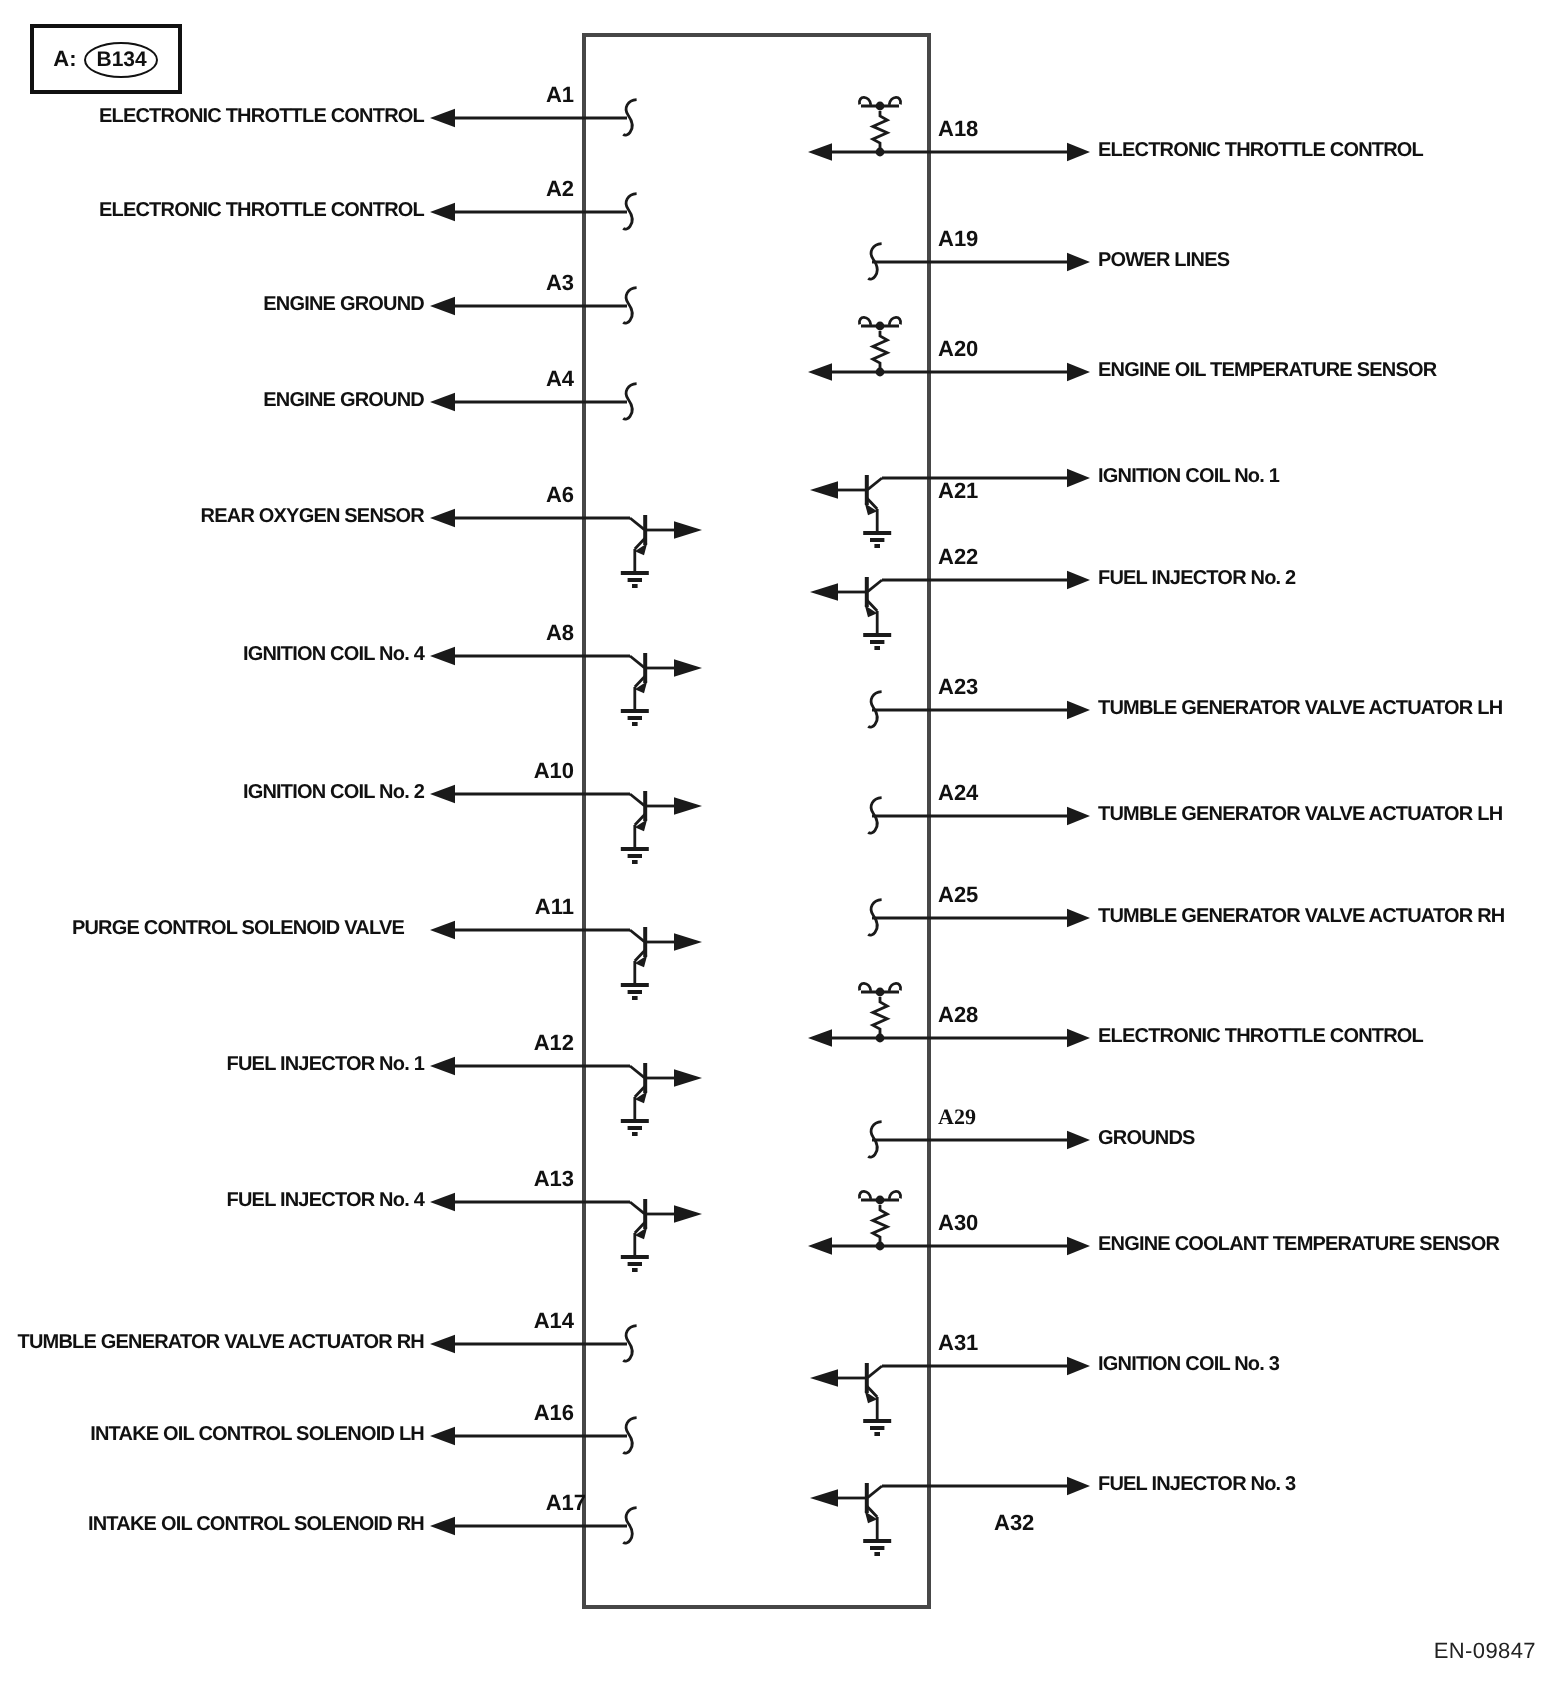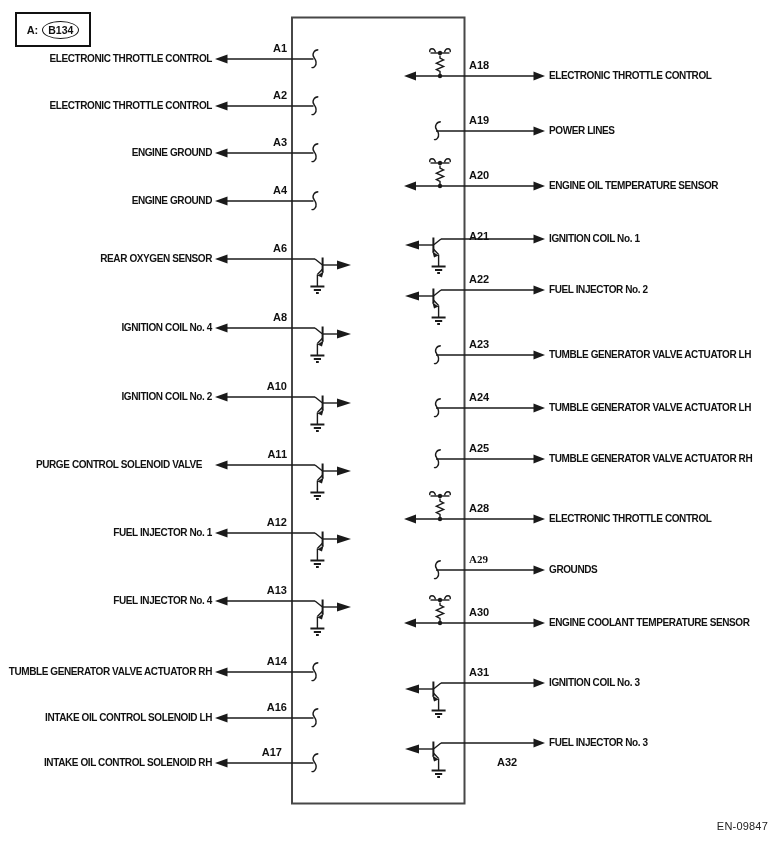--- a/index.html
+++ b/index.html
@@ -245,29 +245,29 @@
       <span class="pin" style="right: 487px; top: 448px; text-align: right;">A11</span>
       <span class="lbl left" style="right: 562px; top: 526px;">FUEL INJECTOR No. 1</span>
       <span class="pin" style="right: 487px; top: 516px; text-align: right;">A12</span>
       <span class="lbl left" style="right: 562px; top: 594px;">FUEL INJECTOR No. 4</span>
       <span class="pin" style="right: 487px; top: 584px; text-align: right; margin-left: 47px;">A13</span>
       <span class="lbl left" style="right: 562px; top: 665px;">TUMBLE GENERATOR VALVE ACTUATOR RH</span>
       <span class="pin" style="right: 487px; top: 655px; text-align: right;">A14</span>
       <span class="lbl left" style="right: 562px; top: 711px;">INTAKE OIL CONTROL SOLENOID LH</span>
       <span class="pin" style="right: 487px; top: 701px; text-align: right;">A16</span>
       <span class="lbl left" style="right: 562px; top: 756px;">INTAKE OIL CONTROL SOLENOID RH</span>
-      <span class="pin" style="right: 492px; top: 746px; text-align: center;">A17</span>
+      <span class="pin" style="right: 481px; top: 746px; text-align: center;">A17</span>
       <span class="lbl" style="left: 549px; top: 69px;">ELECTRONIC THROTTLE CONTROL</span>
       <span class="pin" style="left: 469px; top: 59px;">A18</span>
       <span class="lbl" style="left: 549px; top: 124px;">POWER LINES</span>
       <span class="pin" style="left: 469px; top: 114px;">A19</span>
       <span class="lbl" style="left: 549px; top: 179px;">ENGINE OIL TEMPERATURE SENSOR</span>
       <span class="pin" style="left: 469px; top: 169px;">A20</span>
       <span class="lbl" style="left: 549px; top: 232px;">IGNITION COIL No. 1</span>
-      <span class="pin" style="left: 469px; top: 230px;">A21</span>
+      <span class="pin" style="left: 469px; top: 240px;">A21</span>
       <span class="lbl" style="left: 549px; top: 283px;">FUEL INJECTOR No. 2</span>
       <span class="pin" style="left: 469px; top: 273px;">A22</span>
       <span class="lbl" style="left: 549px; top: 348px;">TUMBLE GENERATOR VALVE ACTUATOR LH</span>
       <span class="pin" style="left: 469px; top: 338px;">A23</span>
       <span class="lbl" style="left: 549px; top: 401px;">TUMBLE GENERATOR VALVE ACTUATOR LH</span>
       <span class="pin" style="left: 469px; top: 391px;">A24</span>
       <span class="lbl" style="left: 549px; top: 452px;">TUMBLE GENERATOR VALVE ACTUATOR RH</span>
       <span class="pin" style="left: 469px; top: 442px;">A25</span>
       <span class="lbl" style="left: 549px; top: 512px;">ELECTRONIC THROTTLE CONTROL</span>
       <span class="pin" style="left: 469px; top: 502px;">A28</span>

